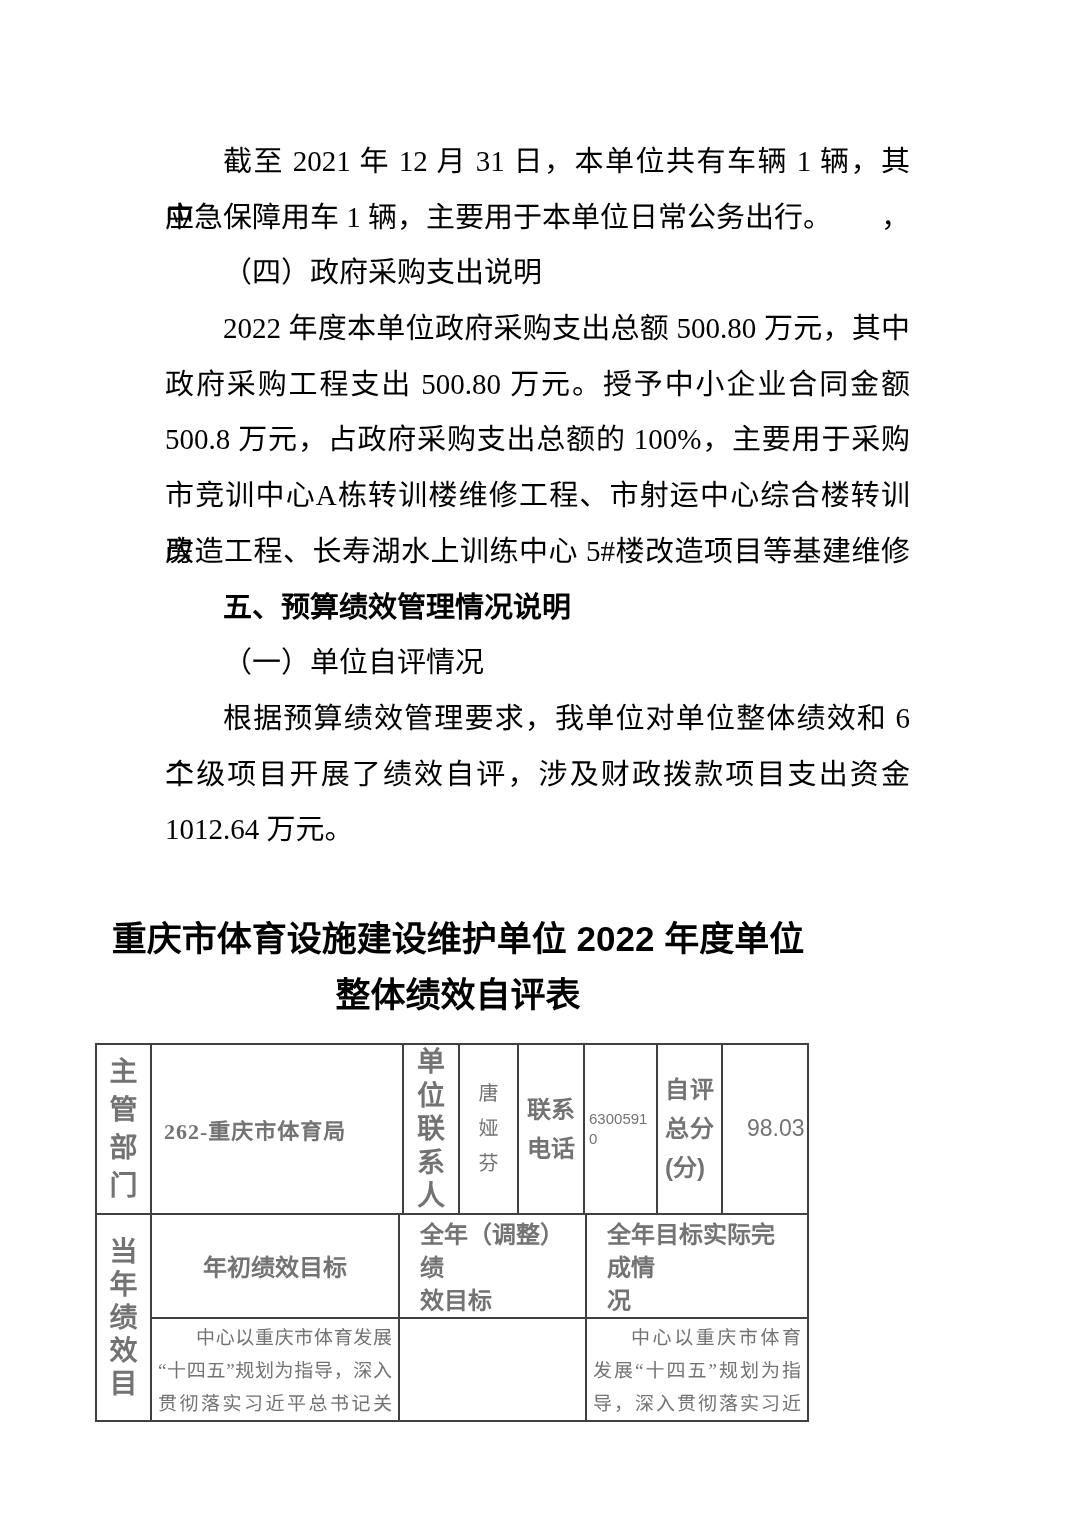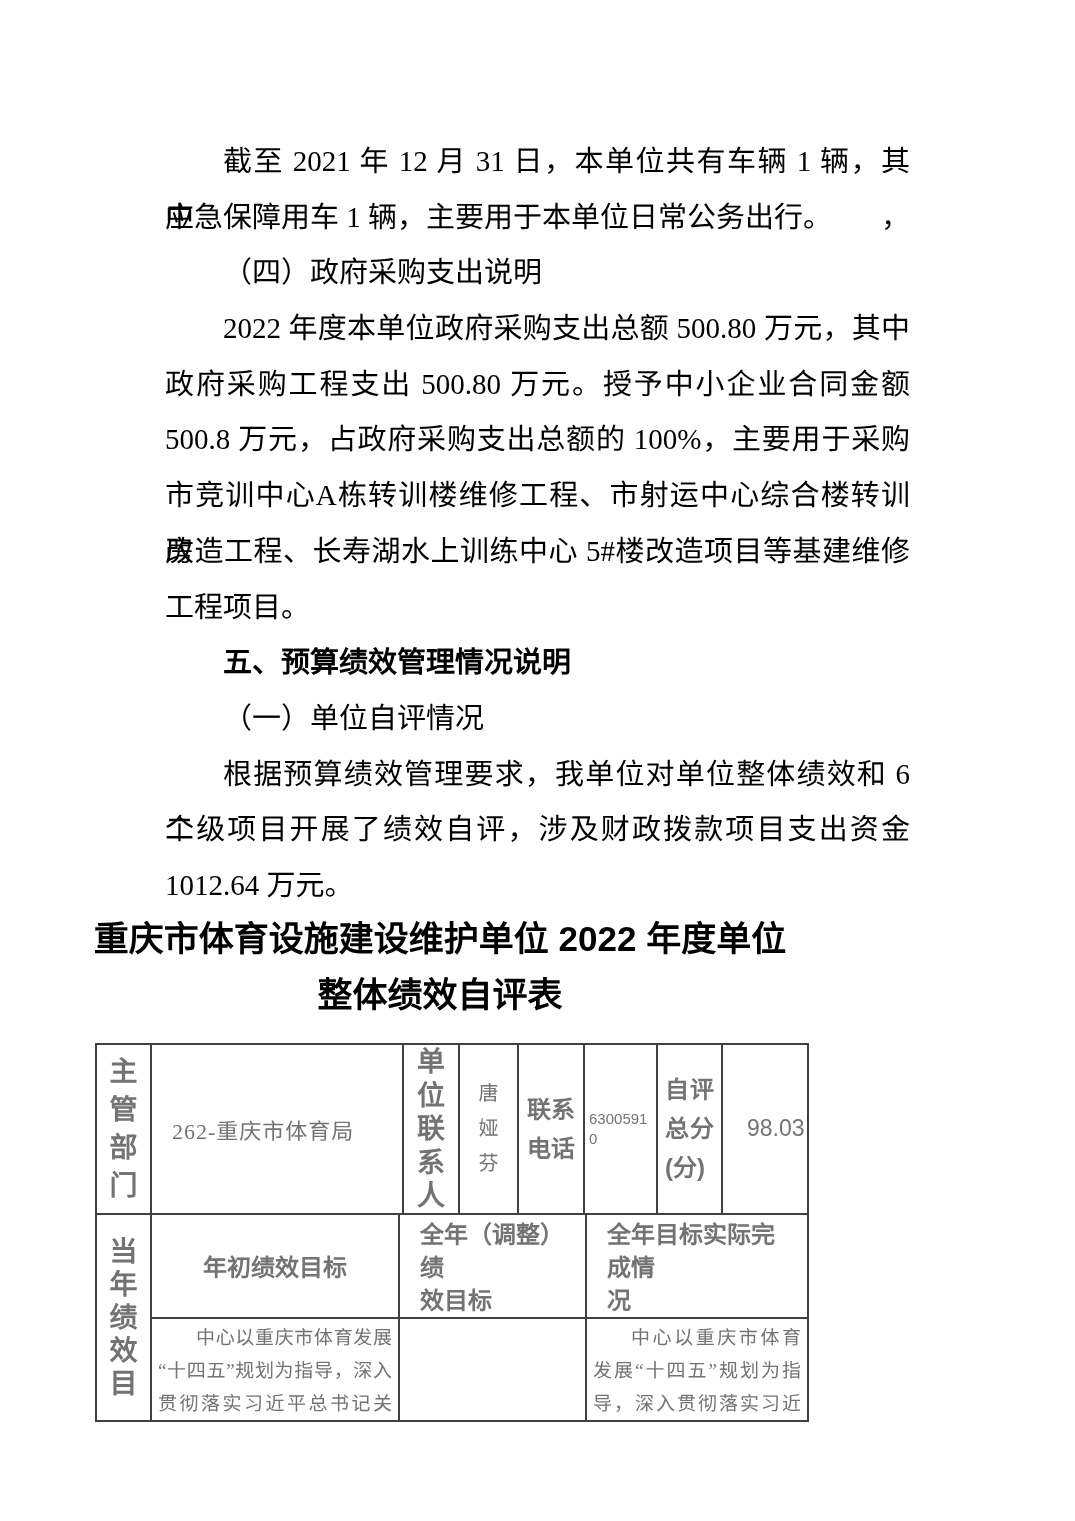--- a/index.html
+++ b/index.html
@@ -13,41 +13,41 @@
   .body-text { position:absolute; left:165px; top:134px; width:745px; }
   .bl {
     height:55.7px; line-height:55.7px; font-size:29px;
     white-space:normal; text-align:left; color:#000;
   }
   .bl.i { text-indent:2em; }
   .bl.j { text-align:justify; text-align-last:justify; }
   .bl.hd { font-family:"Liberation Sans","DejaVu Sans",sans-serif; font-weight:bold; }
   
   .tbl-title {
-    position:absolute; left:84px; top:911px; width:712px;
+    position:absolute; left:102px; top:911px; width:712px;
     text-align:center; font-family:"Liberation Sans","DejaVu Sans",sans-serif;
     font-weight:bold; font-size:35px; line-height:56px; color:#000;
   }
   
   table.selftable {
     position:absolute; left:95px; top:1043px; width:712px;
     border-collapse:collapse; table-layout:fixed; color:#737373;
   }
   table.selftable td { border:2px solid #404040; vertical-align:middle; overflow:hidden; }
   tr.r1 td { height:169px; }
   tr.r2 td { height:63px; }
   tr.r3 td { height:96px; }
   
   td.vh { text-align:center; font-family:"Liberation Sans","DejaVu Sans",sans-serif; font-weight:bold; }
   .vtxt { width:1.05em; margin:0 auto; word-break:break-all; font-size:28px; line-height:1.36; text-align:center; }
   .vtxt.lh12 { line-height:1.2; }
   .vtxt.lh118 { line-height:1.18; }
   .vtxt.name { font-size:20px; line-height:1.75; font-family:"Liberation Serif","DejaVu Serif",serif; font-weight:normal; }
   
-  td.supval { padding-left:20px; font-size:22px; letter-spacing:1px; }
+  td.supval { padding-left:12px; font-size:22px; letter-spacing:1px;font-weight:bold; }
   td.phl { font-family:"Liberation Sans","DejaVu Sans",sans-serif; font-weight:bold; font-size:24px; padding:0 8px; }
   td.phl .ln, td.scl .ln { line-height:39px; }
   .spread { text-align:justify; text-align-last:justify; }
   td.phv { font-family:"Liberation Sans","DejaVu Sans",sans-serif; font-size:15px; line-height:1.35; padding:8px 4px; word-break:break-all; }
   td.scl { font-family:"Liberation Sans","DejaVu Sans",sans-serif; font-weight:bold; font-size:24px; padding:0 7px; }
   td.scv { font-family:"Liberation Sans","DejaVu Sans",sans-serif; font-size:23px; padding-left:24px; }
   
   td.h2 { font-family:"Liberation Sans","DejaVu Sans",sans-serif; font-weight:bold; font-size:24px; }
   td.h2.mid { padding-left:0; vertical-align:middle;text-align:center; }
   td.h2.top { vertical-align:top; padding:3px 20px 0; }
@@ -64,21 +64,20 @@
 
   <div class="body-text">
     <div class="bl i j">截至 2021 年 12 月 31 日，本单位共有车辆 1 辆，其中，</div>
     <div class="bl">应急保障用车 1 辆，主要用于本单位日常公务出行。</div>
     <div class="bl i">（四）政府采购支出说明</div>
     <div class="bl i j">2022 年度本单位政府采购支出总额 500.80 万元，其中</div>
     <div class="bl j">政府采购工程支出 500.80 万元。授予中小企业合同金额</div>
     <div class="bl j">500.8 万元，占政府采购支出总额的 100%，主要用于采购</div>
     <div class="bl j">市竞训中心A栋转训楼维修工程、市射运中心综合楼转训房</div>
     <div class="bl j">改造工程、长寿湖水上训练中心 5#楼改造项目等基建维修</div>
-    <div class="bl">工程项目。</div>
     <div class="bl i hd">五、预算绩效管理情况说明</div>
     <div class="bl i">（一）单位自评情况</div>
     <div class="bl i j">根据预算绩效管理要求，我单位对单位整体绩效和 6 个</div>
     <div class="bl j">二级项目开展了绩效自评，涉及财政拨款项目支出资金</div>
     <div class="bl">1012.64 万元。</div>
   </div>
 
   <div class="tbl-title">
     <div>重庆市体育设施建设维护单位 2022 年度单位</div>
     <div>整体绩效自评表</div>

